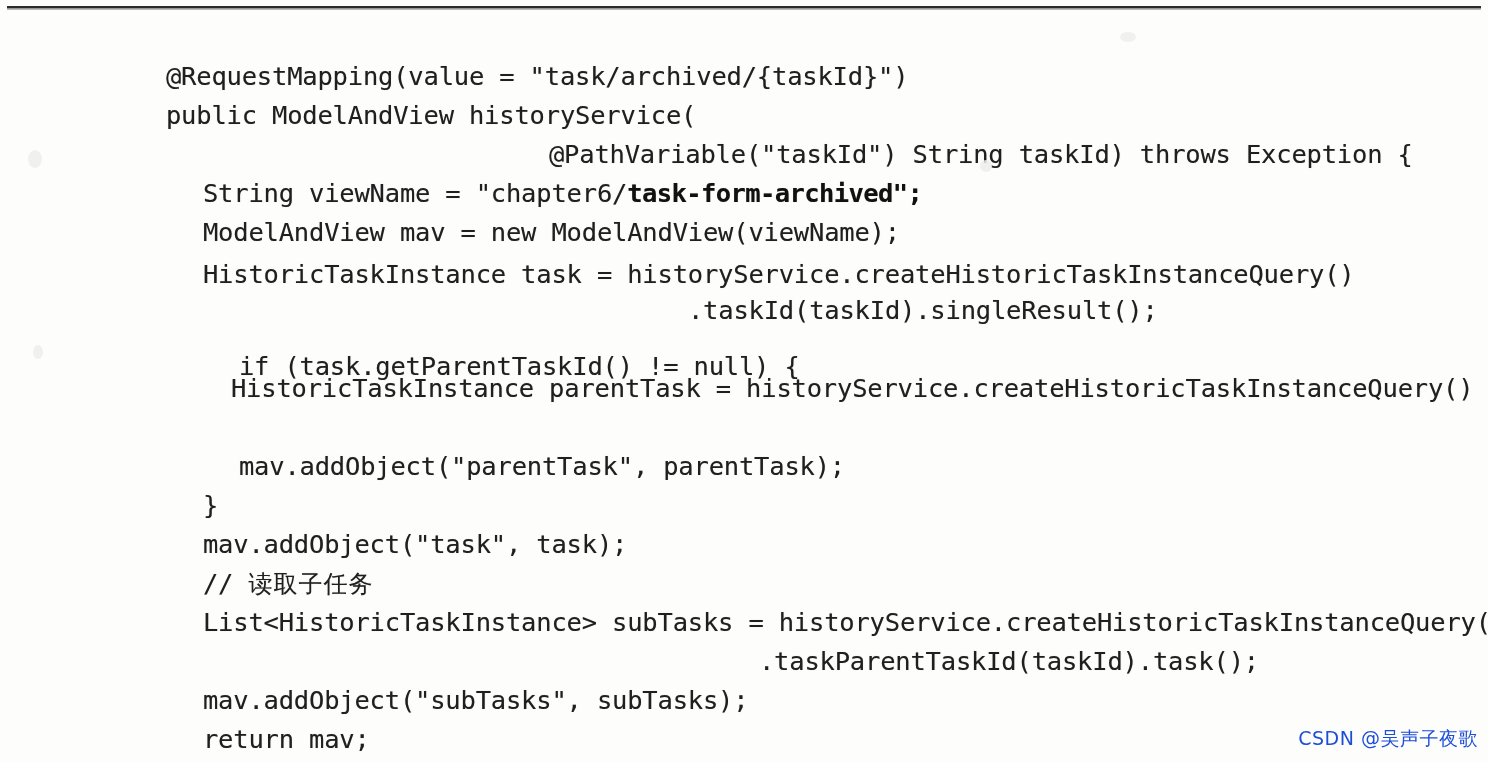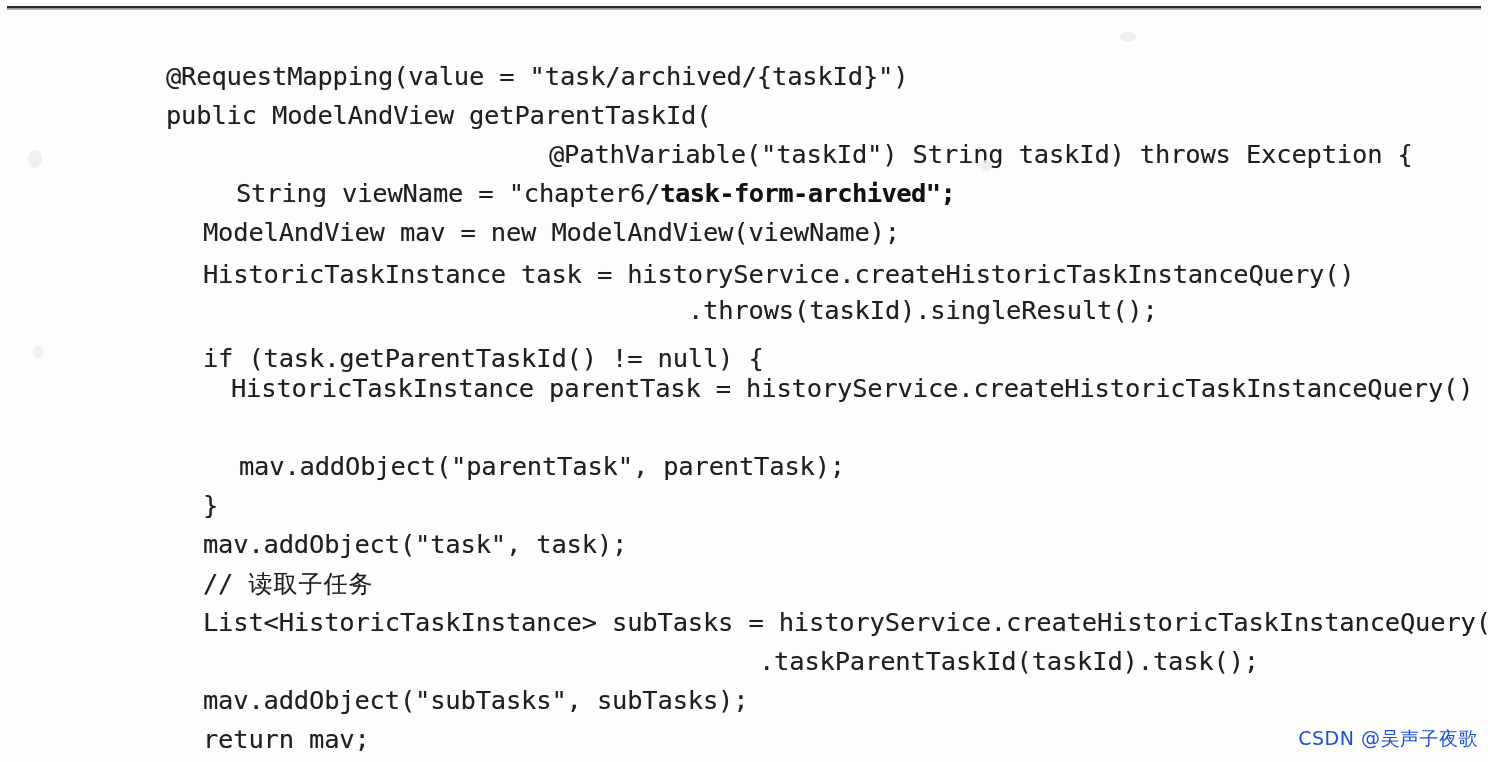--- a/index.html
+++ b/index.html
@@ -93,44 +93,44 @@
 
   <div class="rule rule-top"></div>
 
   <div class="code-area">
 
     <div class="code-line" style="top:0px;">
       <span class="pad" style="width:75px;"></span><span>@RequestMapping(value = "task/archived/{taskId}")</span>
     </div>
 
     <div class="code-line" style="top:39px;">
-      <span class="pad" style="width:75px;"></span><span>public ModelAndView getParentTaskId(</span>
+      <span class="pad" style="width:75px;"></span><span>public ModelAndView historyService(</span>
     </div>
 
     <div class="code-line" style="top:78px;">
       <span class="pad" style="width:458px;"></span><span>@PathVariable("taskId") String taskId) throws Exception {</span>
     </div>
 
-    <div class="code-line" style="top:117px;padding-left:33px;">
+    <div class="code-line" style="top:117px;">
       <span class="pad" style="width:112px;"></span><span>String viewName = "chapter6/</span><span class="bold">task-form-archived";</span>
     </div>
 
     <div class="code-line" style="top:156px;">
       <span class="pad" style="width:112px;"></span><span>ModelAndView mav = new ModelAndView(viewName);</span>
     </div>
 
     <div class="code-line" style="top:198px;">
       <span class="pad" style="width:112px;"></span><span>HistoricTaskInstance task = historyService.createHistoricTaskInstanceQuery()</span>
     </div>
 
     <div class="code-line" style="top:234px;">
-      <span class="pad" style="width:597px;"></span><span>.throws(taskId).singleResult();</span>
+      <span class="pad" style="width:597px;"></span><span>.taskId(taskId).singleResult();</span>
     </div>
 
-    <div class="code-line" style="top:282px;">
+    <div class="code-line" style="top:290px;padding-left:36px;">
       <span class="pad" style="width:112px;"></span><span>if (task.getParentTaskId() != null) {</span>
     </div>
 
     <div class="code-line" style="top:312px;">
       <span class="pad" style="width:140px;"></span><span>HistoricTaskInstance parentTask = historyService.createHistoricTaskInstanceQuery()</span>
     </div>
 
 
     <div class="code-line" style="top:390px;">
       <span class="pad" style="width:148px;"></span><span>mav.addObject("parentTask", parentTask);</span>

